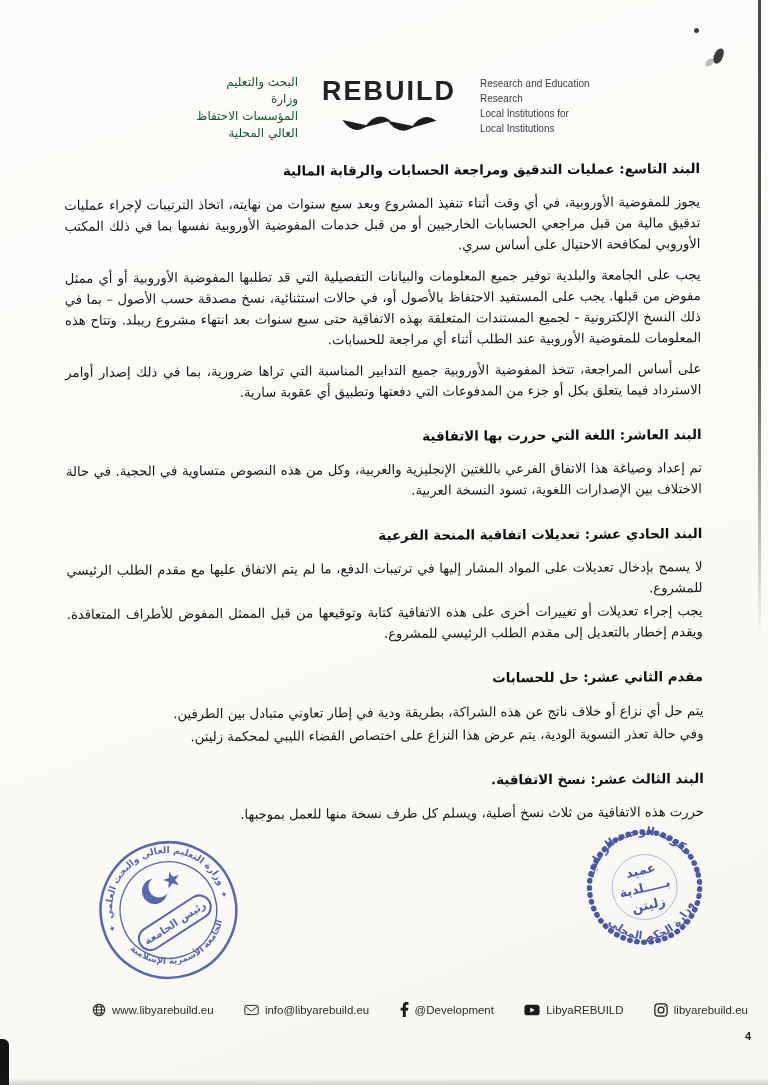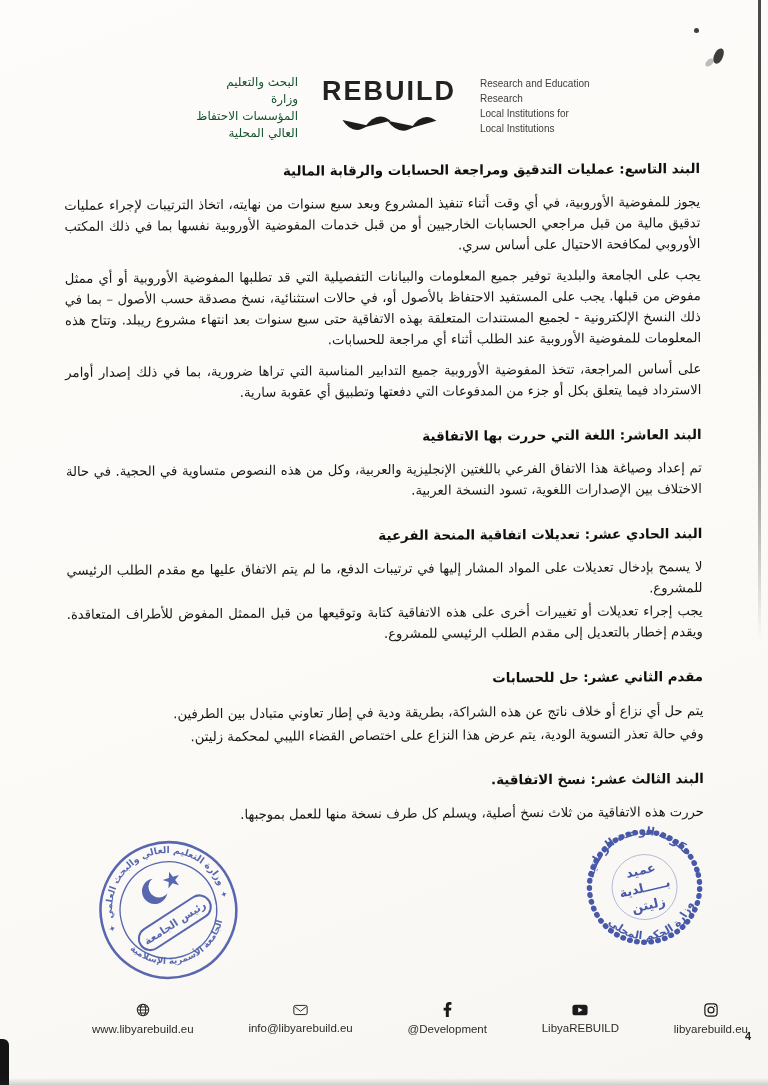--- a/index.html
+++ b/index.html
@@ -39,21 +39,21 @@
   p.gap{margin-top:10px;}
   p.tight{margin-top:2px;}
   
   .stamp{position:absolute;pointer-events:none;}
   .stamp-university{left:97px;top:838px;transform:rotate(-17deg);opacity:.78;}
   .stamp-municipality{left:581px;top:823px;transform:rotate(-13deg);opacity:.86;}
   
   .footer{position:absolute;left:0;top:1002px;width:100%;display:flex;align-items:center;
     padding-left:92px;padding-right:20px;box-sizing:border-box;justify-content:space-between;}
   .footer-item{display:flex;align-items:center;gap:6px;font-family:"Liberation Sans",sans-serif;
-    font-size:11.5px;color:#2b2b2b;font-weight:500;white-space:nowrap;flex-direction:column;}
+    font-size:11.5px;color:#2b2b2b;font-weight:500;white-space:nowrap;}
   .footer-item svg{flex:0 0 auto;}
   .page-number{position:absolute;right:17px;top:1030px;font-size:11px;font-weight:bold;color:#222;
     font-family:"Liberation Sans",sans-serif;}
 </style>
 </head>
 <body>
 
 <div class="right-edge-line"></div>
 <div class="corner-mark"></div>
 <div class="bottom-shadow"></div>

